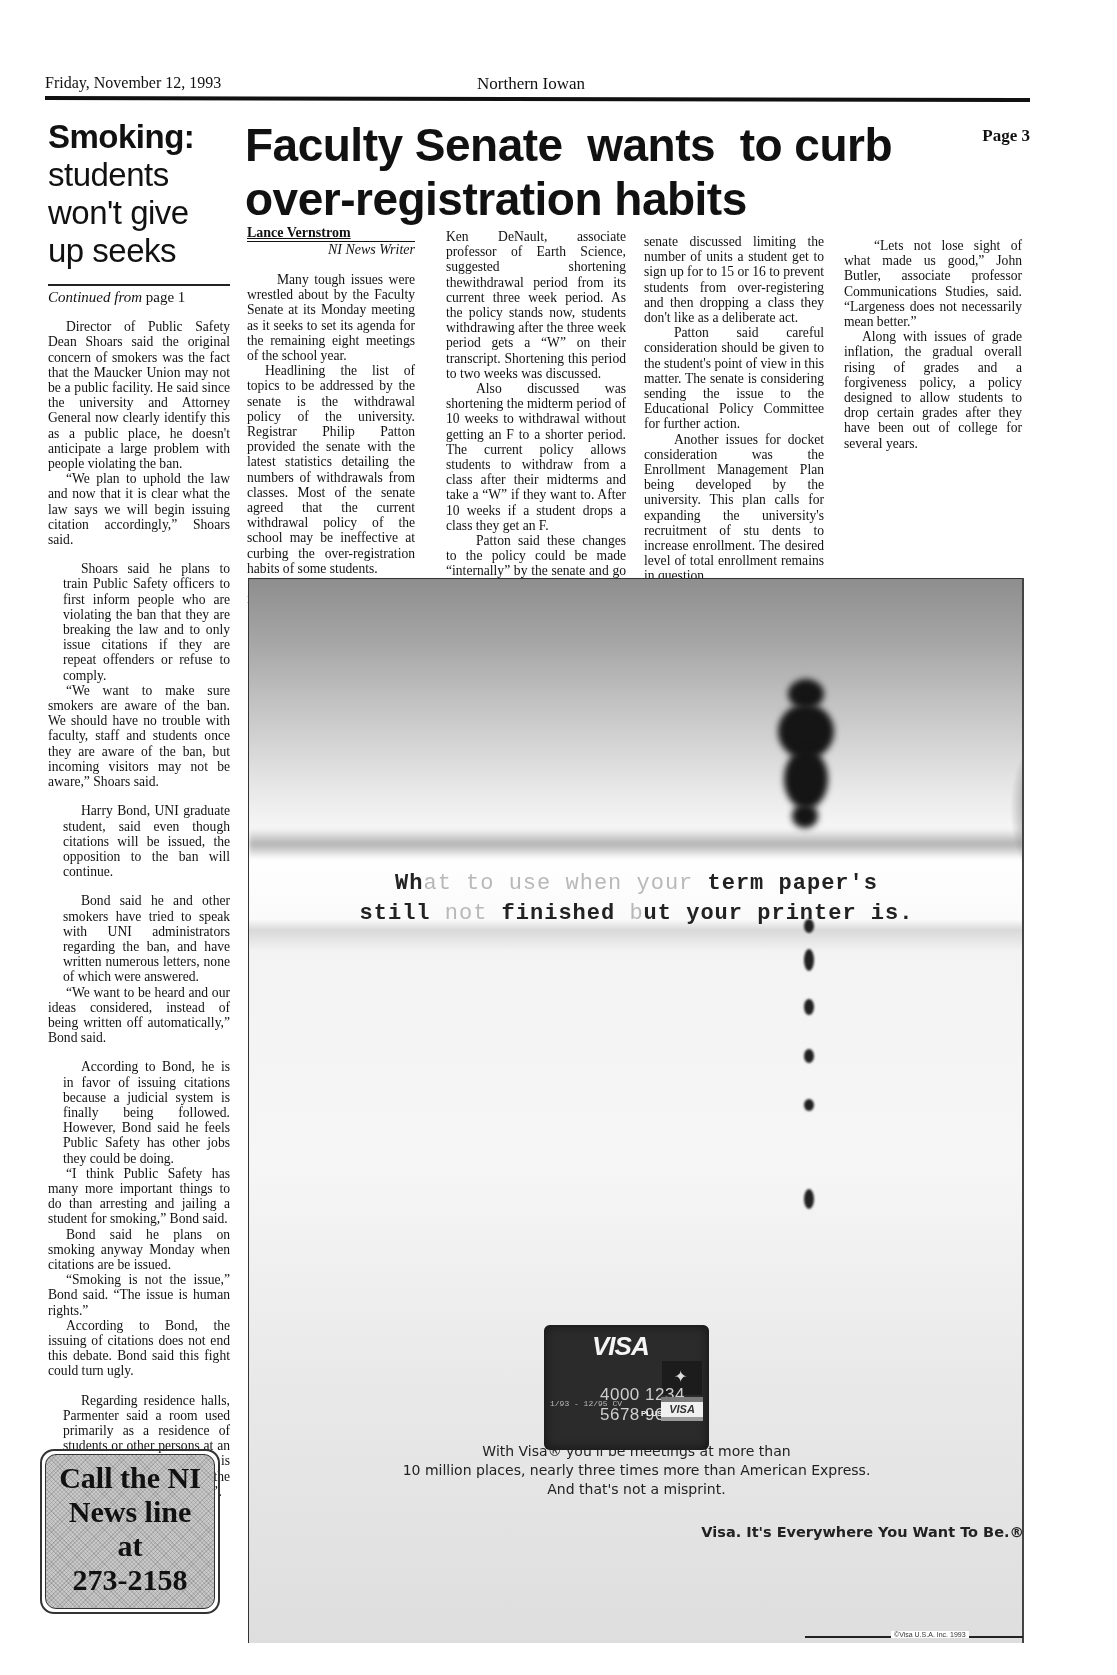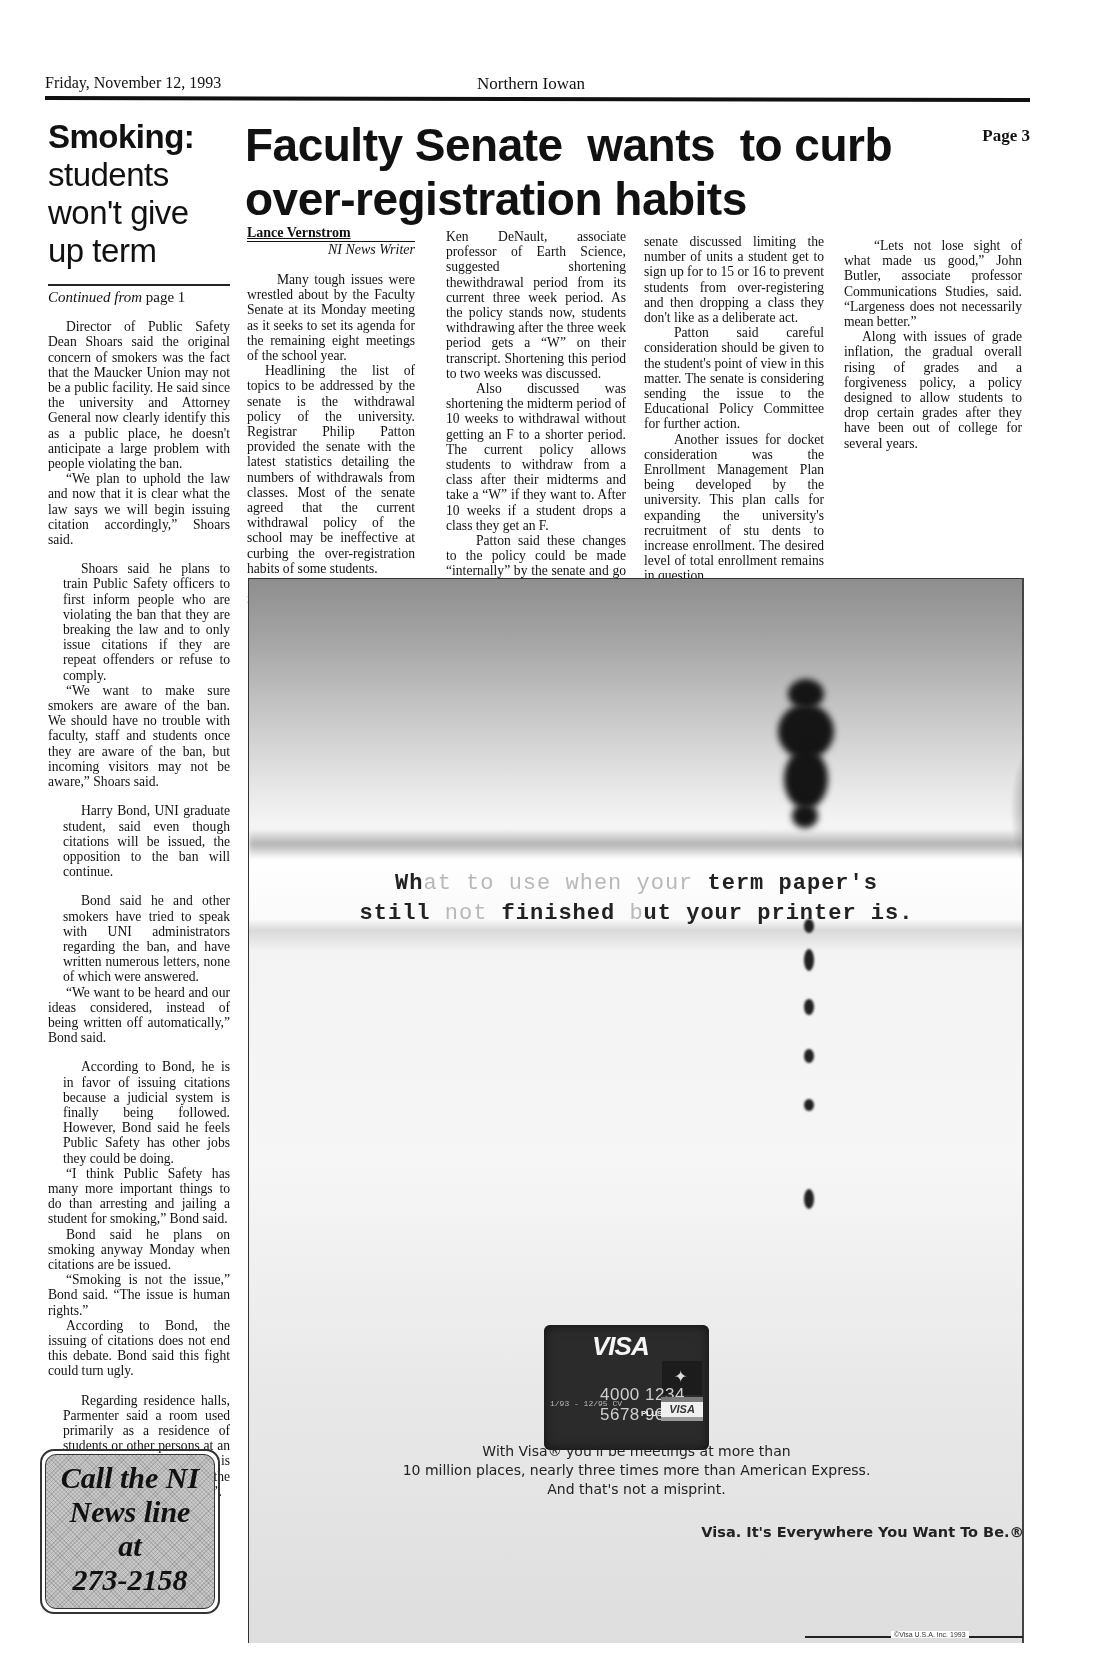--- a/index.html
+++ b/index.html
@@ -26,21 +26,21 @@
 
   .main-head { position: absolute; left: 245px; top: 118px; width: 790px; font-family: "Liberation Sans", sans-serif; font-weight: bold; font-size: 46px; line-height: 54px; letter-spacing: -0.5px; }
   .byline { position: absolute; left: 247px; top: 225px; width: 168px; }
   .byline .name { font-weight: bold; font-size: 14px; text-decoration: underline; display: block; border-bottom: 1px solid #111; }
   .byline .title { font-style: italic; font-size: 14px; display: block; text-align: right; }
 
   .callout { position: absolute; left: 40px; top: 1449px; width: 180px; height: 165px; border: 2px solid #333; border-radius: 14px; padding: 3px; }
   .callout-inner { width: 100%; height: 100%; border: 1.5px solid #333; border-radius: 11px;
     background-color: #c8c8c8;
     background-image: repeating-linear-gradient(45deg, rgba(0,0,0,0.12) 0 1px, transparent 1px 3px), repeating-linear-gradient(-45deg, rgba(0,0,0,0.12) 0 1px, transparent 1px 3px);
-    text-align: center; font-style: italic; font-weight: bold; font-size: 30px; line-height: 34px; padding-top: 6px; color: #111; }
+    text-align: center; font-weight: bold; font-size: 30px; line-height: 34px; padding-top: 6px; color: #111; }
   .callout-inner span { display: block; }
 
   .ad { position: absolute; left: 248px; top: 578px; width: 775px; height: 1065px; border-left: 1.5px solid #333; border-top: 1.5px solid #333; overflow: hidden;
     background:
       radial-gradient(ellipse 70px 120px at 810px 230px, rgba(20,20,20,0.95), rgba(20,20,20,0) 70%),
       linear-gradient(180deg, #8e8e8e 0%, #a6a6a6 6%, #c4c4c4 12%, #e9e9e9 20%, #ffffff 26%, #fafafa 32%, #d9d9d9 33%, #f3f3f3 35%, #f6f6f6 55%, #e9e9e9 75%, #dedede 100%); }
   .ad .figure { position: absolute; left: 525px; top: 30px; width: 60px; height: 220px; }
   .ad .figure .blob { position: absolute; background: #151515; border-radius: 50%; filter: blur(3px); }
   .ad .horizon { position: absolute; left: 0; top: 250px; width: 775px; height: 30px; background: linear-gradient(180deg, rgba(0,0,0,0) 0, rgba(90,90,90,0.45) 50%, rgba(0,0,0,0) 100%); filter: blur(2px); }
   .ad .streak { position: absolute; left: 555px; top: 300px; width: 10px; height: 500px; }
@@ -73,21 +73,21 @@
   <span class="date">Friday, November 12, 1993</span>
   <span class="paper">Northern Iowan</span>
   <span class="page">Page 3</span>
 </div>
 <div class="masthead-rule"></div>
 
 <div class="side-head">
   <span class="kicker">Smoking:</span>
   <span class="line">students</span>
   <span class="line">won't give</span>
-  <span class="line">up term</span>
+  <span class="line">up seeks</span>
 </div>
 <div class="side-rule"></div>
 
 <div class="col" style="left:48px; top:290px; width:182px;">
   <div class="continued"><i>Continued from</i><span> page 1</span></div>
   <p>Director of Public Safety Dean Shoars said the original concern of smokers was the fact that the Maucker Union may not be a public facility. He said since the university and Attorney General now clearly identify this as a public place, he doesn't anticipate a large problem with people violating the ban.</p>
   <p>“We plan to uphold the law and now that it is clear what the law says we will begin issuing citation accordingly,” Shoars said.</p>
   <p class="gap">Shoars said he plans to train Public Safety officers to first inform people who are violating the ban that they are breaking the law and to only issue citations if they are repeat offenders or refuse to comply.</p>
   <p>“We want to make sure smokers are aware of the ban. We should have no trouble with faculty, staff and students once they are aware of the ban, but incoming visitors may not be aware,” Shoars said.</p>
   <p class="gap">Harry Bond, UNI graduate student, said even though citations will be issued, the opposition to the ban will continue.</p>

